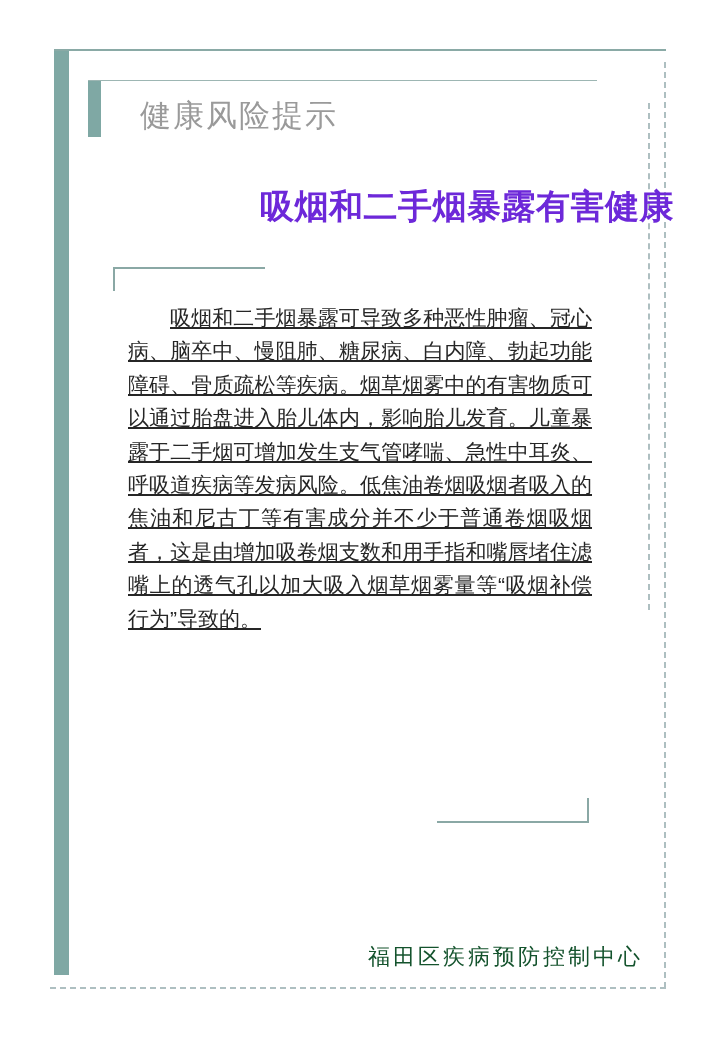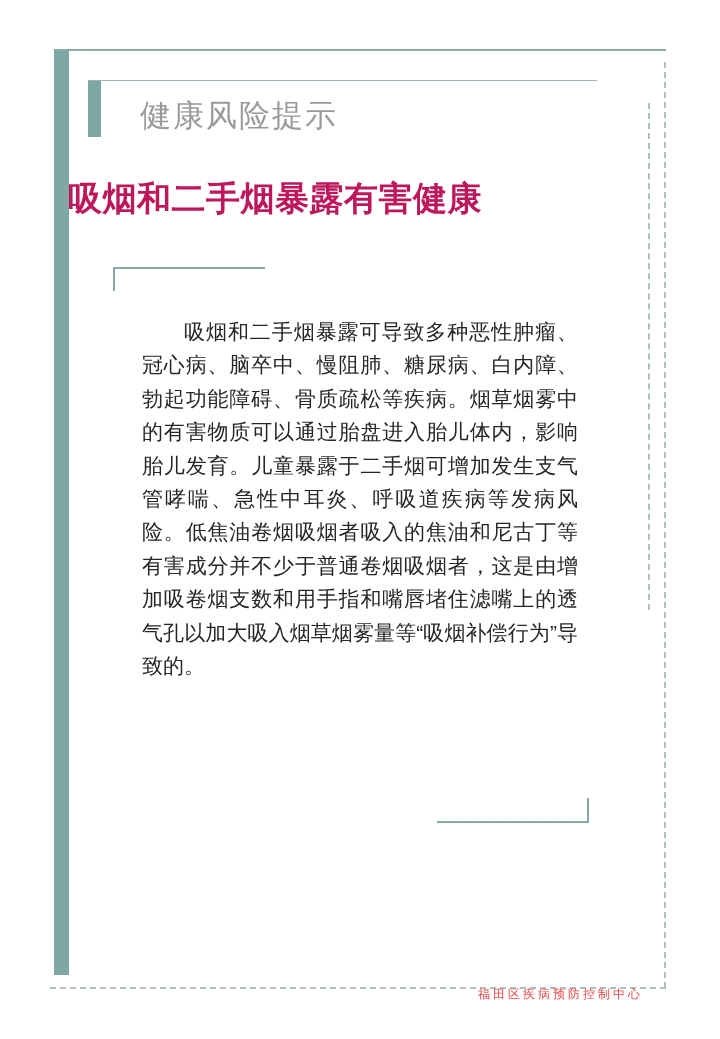--- a/index.html
+++ b/index.html
@@ -68,25 +68,25 @@
     letter-spacing: 2px;
     color: #9a9a9a;
     margin-left: 28px;
   }
 
   
   .title {
     position: absolute;
     left: 68px; top: 176px;
     width: 598px;
-    margin: 0;
-    text-align: left;
+    margin: 8px;
+    text-align: right;
     font-size: 34px;
     font-weight: bold;
-    color: #be185d;
+    color: #6d28d9;
     letter-spacing: 0.5px;
   }
 
   
   .bracket-tl {
     position: absolute;
     left: 113px; top: 267px;
     width: 150px; height: 22px;
     border-left: 2px solid #8aa8a5;
     border-top: 2px solid #8aa8a5;
@@ -103,31 +103,32 @@
   .body-text {
     position: absolute;
     left: 128px; top: 301px;
     width: 464px;
     font-size: 21px;
     line-height: 33.4px;
     color: #262626;
     text-align: justify;
   }
   .body-text p {
-    margin: 14px;
+    margin: 0;
     text-indent: 2em;
+    text-decoration: underline;
   }
 
   
   .footer {
     position: absolute;
-    right: 77px; top: 986px;
-    font-size: 12px;
+    right: 77px; top: 942px;
+    font-size: 22px;
     letter-spacing: 3px;
-    color: #ef4444;
+    color: #14532d;
     white-space: nowrap;
   }
 </style>
 </head>
 <body>
 
 <div class="page">
 
   <div class="left-bar"></div>
   <div class="top-line"></div>

